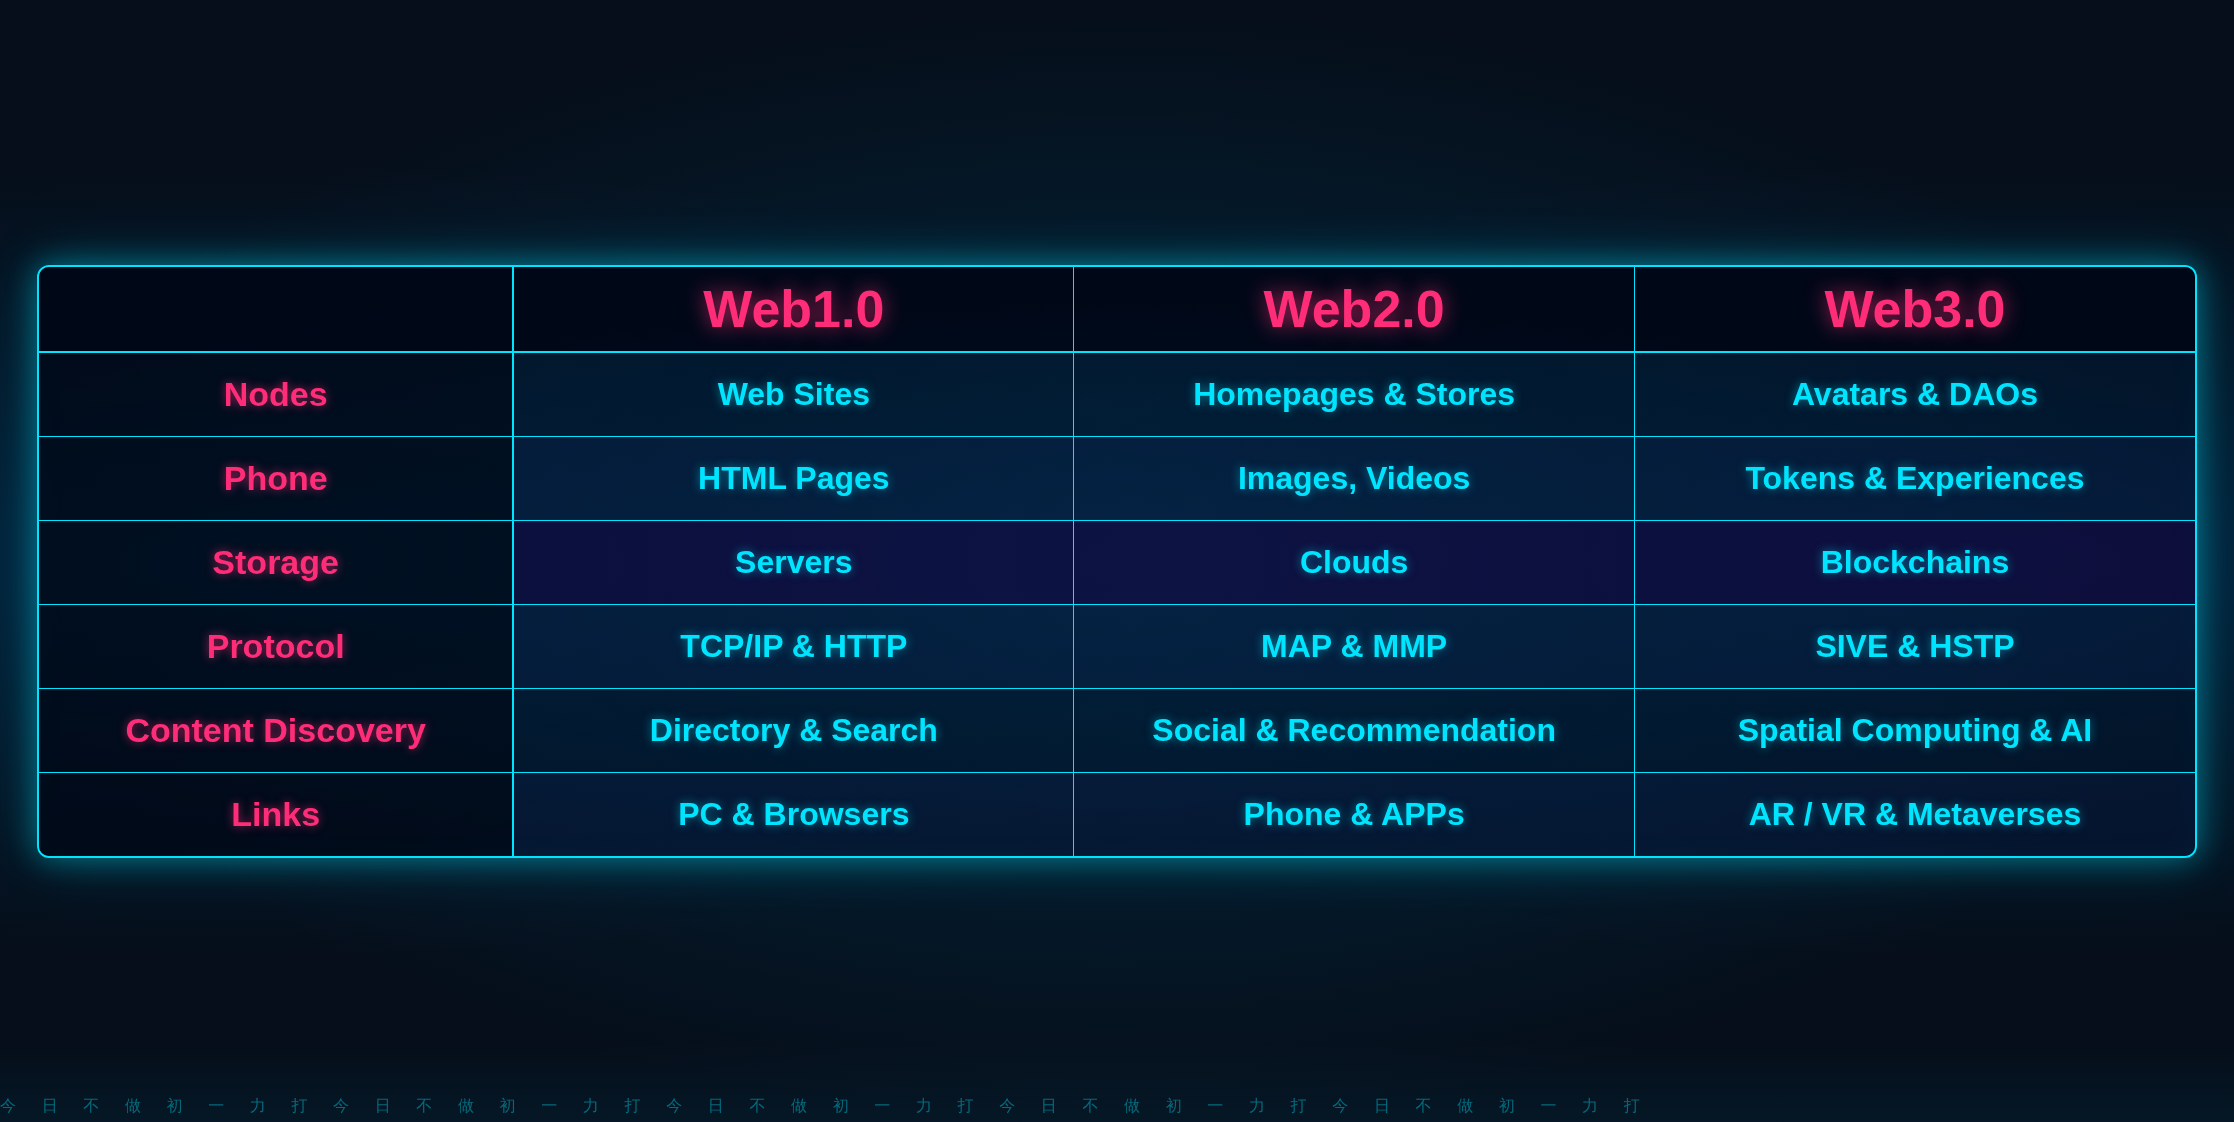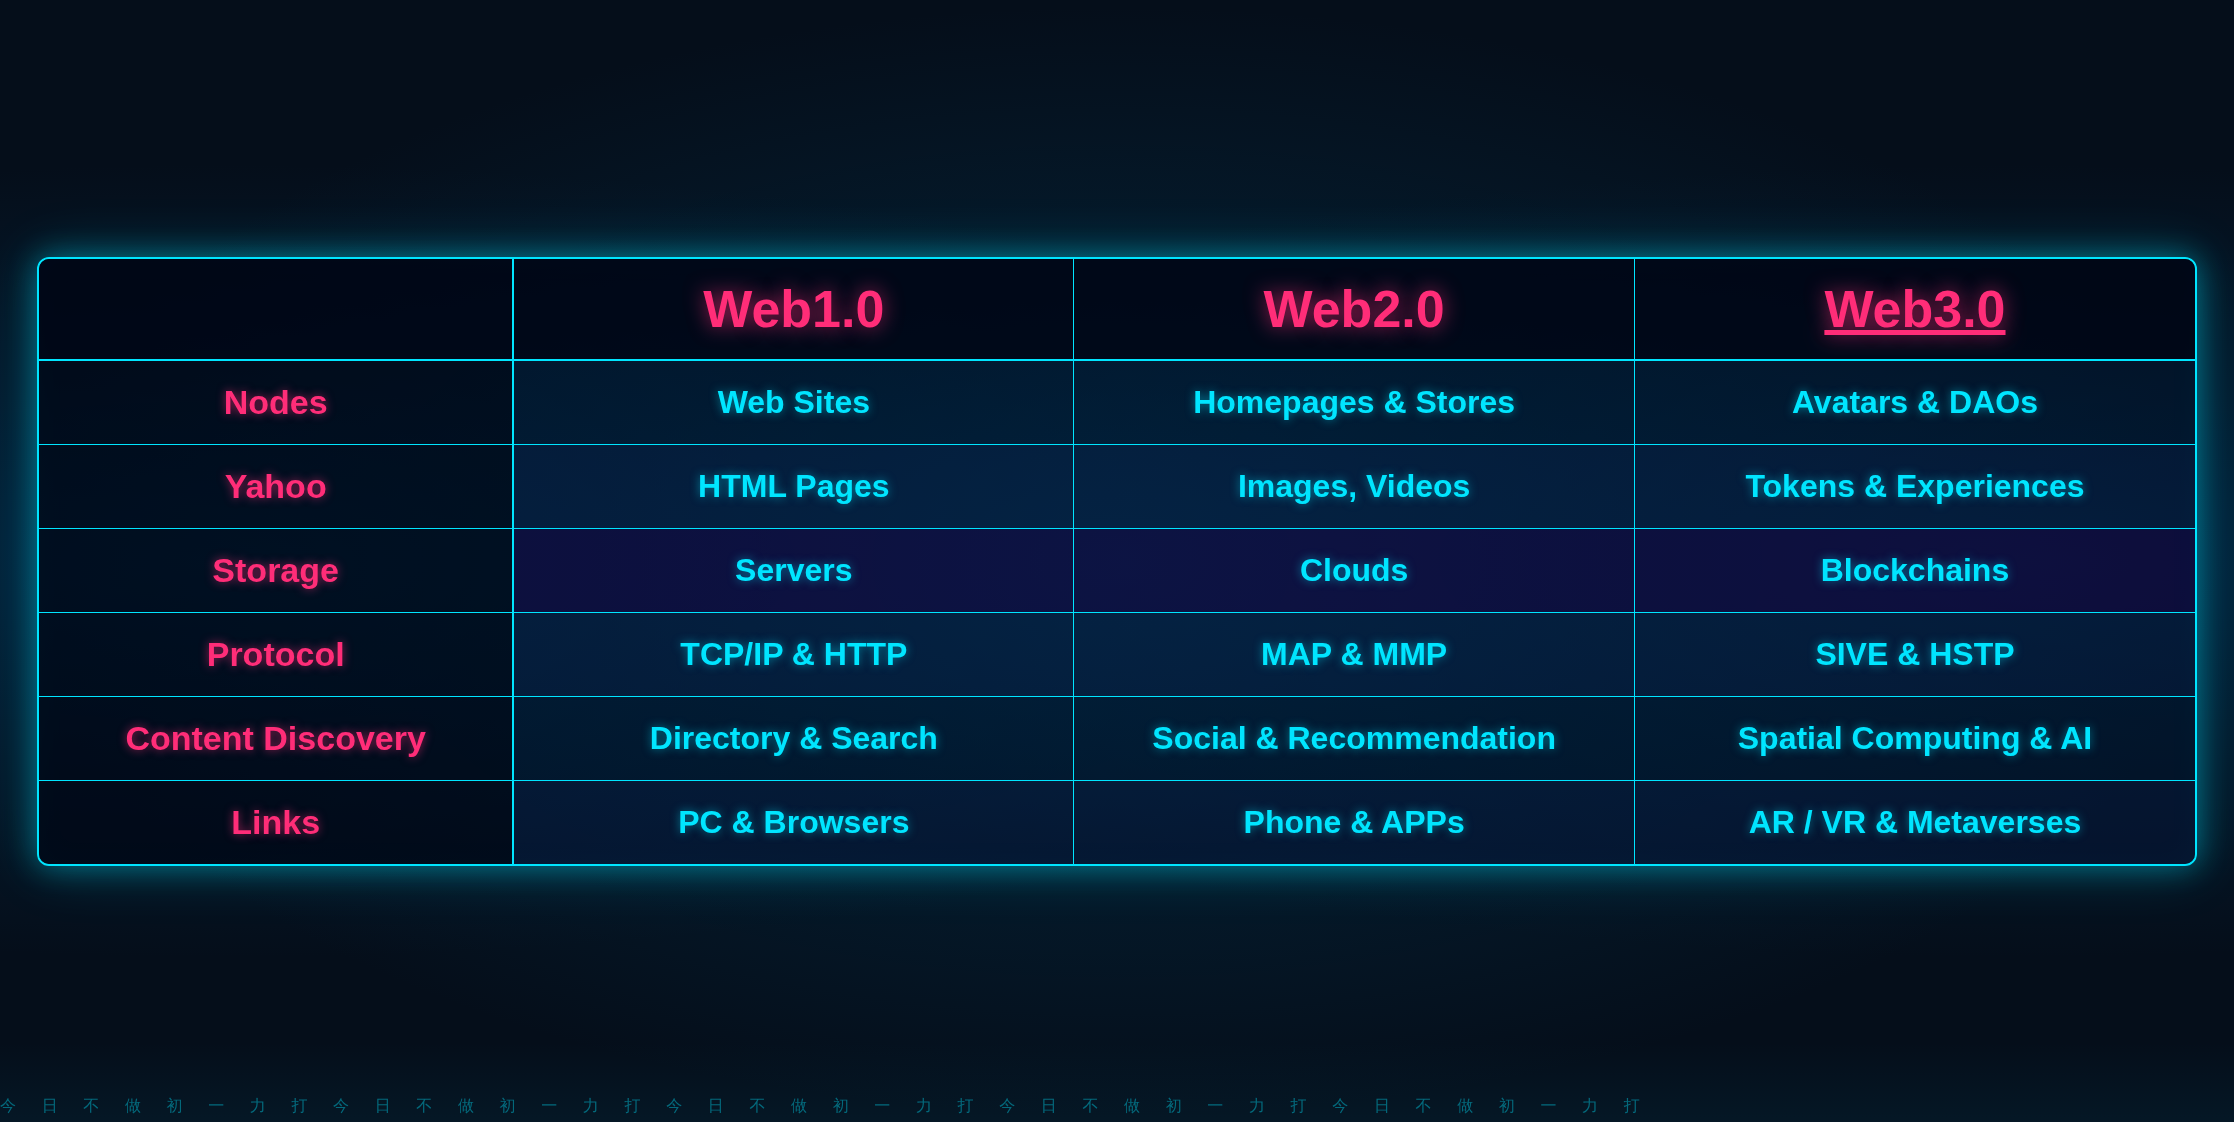--- a/index.html
+++ b/index.html
@@ -52,21 +52,21 @@
         inset 0 0 30px rgba(0,229,255,0.05);
     }
 
     table {
       width: 100%;
       border-collapse: collapse;
       background: transparent;
     }
 
     thead tr th {
-      padding: 20px 20px;
+      padding: 12px 20px;
       text-align: center;
       font-size: 52px;
       font-weight: 900;
       color: #ff2d78;
       background: rgba(0, 5, 20, 0.85);
       border-bottom: 2px solid #00e5ff;
       border-right: 1px solid #00e5ff;
       text-shadow: 0 0 20px rgba(255,45,120,0.7);
     }
 
@@ -74,21 +74,20 @@
       border-right: 2px solid #00e5ff;
       width: 22%;
     }
 
     thead tr th:not(:first-child) {
       width: 26%;
     }
 
     thead tr th:last-child {
       border-right: none;
-      text-decoration: underline;
     }
 
     tbody tr {
       border-bottom: 1px solid #00e5ff;
     }
 
     tbody tr:last-child {
       border-bottom: none;
     }
 
@@ -172,21 +171,21 @@
       </tr>
     </thead>
     <tbody id="table-body">
     <tr>
           <td>Nodes</td>
           <td>Web Sites</td>
           <td>Homepages &amp; Stores</td>
           <td>Avatars &amp; DAOs</td>
         </tr>
         <tr>
-          <td>Yahoo</td>
+          <td>Phone</td>
           <td>HTML Pages</td>
           <td>Images, Videos</td>
           <td>Tokens &amp; Experiences</td>
         </tr>
         <tr>
           <td>Storage</td>
           <td>Servers</td>
           <td>Clouds</td>
           <td>Blockchains</td>
         </tr>

